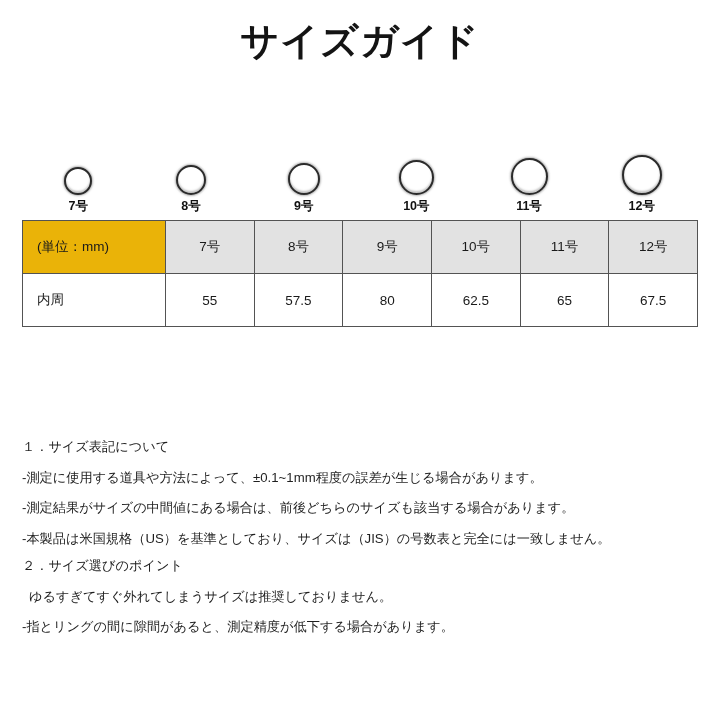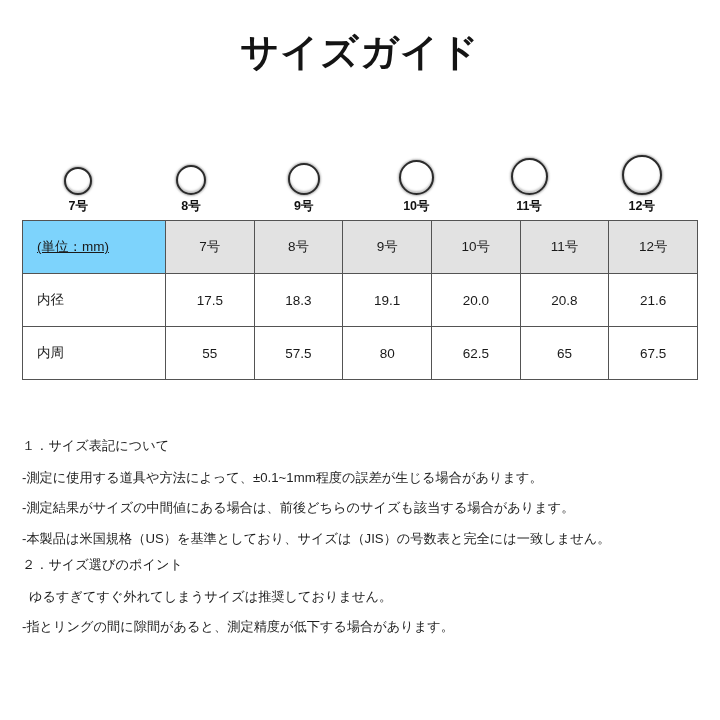--- a/index.html
+++ b/index.html
@@ -16,23 +16,22 @@
     position: relative;
   }
 
   
   .page-title {
     text-align: center;
     font-size: 38px;
     font-weight: bold;
     letter-spacing: 1px;
     color: #141414;
-    padding-top: 36px;
+    padding-top: 22px;
     line-height: 1;
-    font-family: Liberation Mono, monospace;
   }
 
   
   .ring-strip {
     position: absolute;
     left: 22px;
     top: 148px;
     width: 676px;
     height: 64px;
     display: flex;
@@ -80,38 +79,36 @@
   }
   .size-table .rowhead {
     text-align: left;
     padding-left: 14px;
     width: 126px;
   }
   .size-table thead td {
     background: #e2e2e2;
   }
   .size-table thead .rowhead {
-    background: #7dd3fc;
-    text-decoration: underline;
+    background: #eab308;
   }
 
   
   .notes {
     position: absolute;
     left: 22px;
     top: 440px;
     width: 690px;
     font-size: 13.2px;
     line-height: 1;
     color: #1f1f1f;
   }
   .note-heading {
     margin: 0 0 13px 0;
     line-height: 1.1;
-    font-family: Liberation Mono, monospace;
   }
   .note-line {
     margin: 16px 0 13px 0;
     line-height: 1.1;
     white-space: nowrap;
   }
   .note-line.cont {
     padding-left: 7px;
   }
   .note-group {
@@ -157,29 +154,20 @@
       <td>7号</td>
       <td>8号</td>
       <td>9号</td>
       <td>10号</td>
       <td>11号</td>
       <td>12号</td>
     </tr>
   </thead>
   <tbody>
     <tr>
-      <td class="rowhead">内径</td>
-      <td>17.5</td>
-      <td>18.3</td>
-      <td>19.1</td>
-      <td>20.0</td>
-      <td>20.8</td>
-      <td>21.6</td>
-    </tr>
-    <tr>
       <td class="rowhead">内周</td>
       <td>55</td>
       <td>57.5</td>
       <td>80</td>
       <td>62.5</td>
       <td>65</td>
       <td>67.5</td>
     </tr>
   </tbody>
 </table>

